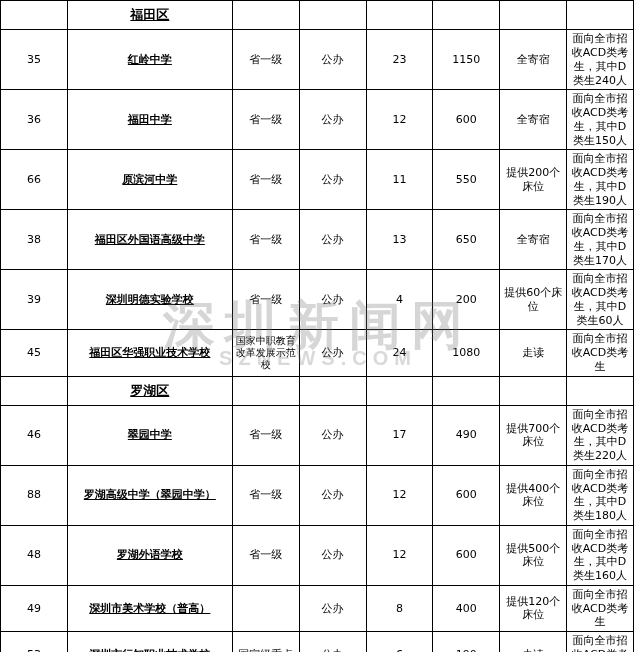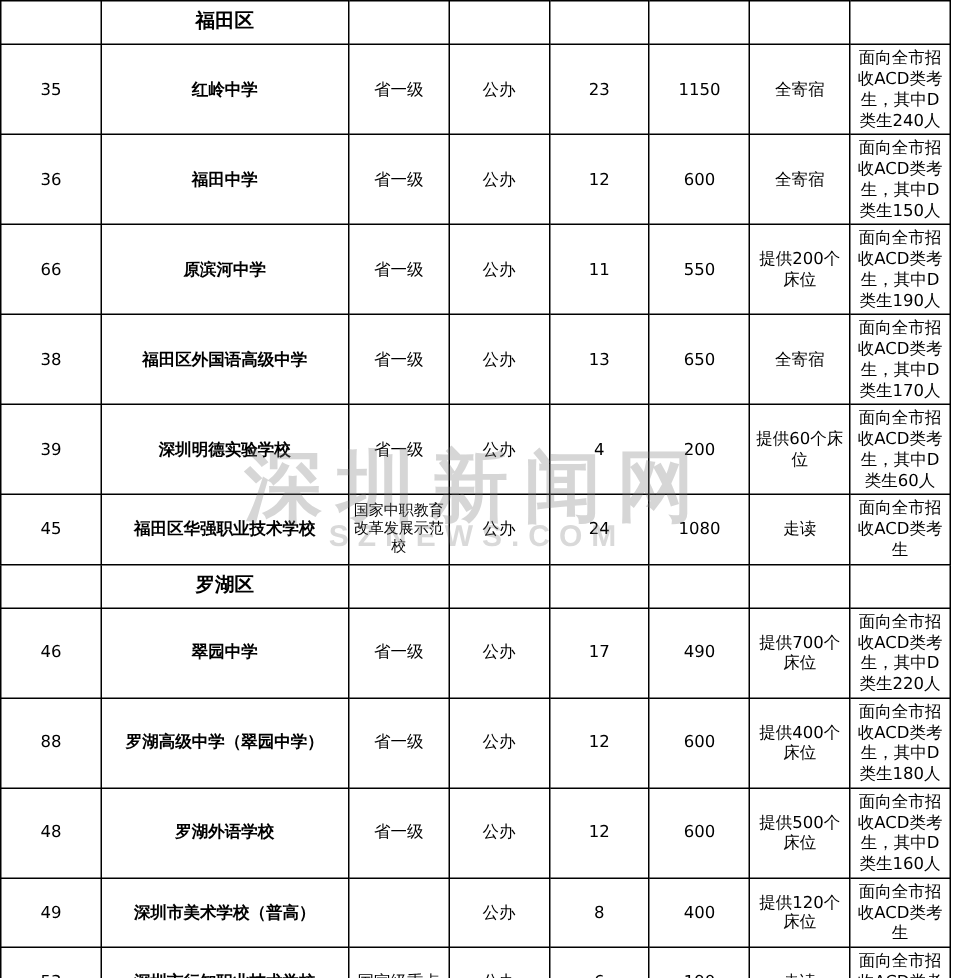--- a/index.html
+++ b/index.html
@@ -30,21 +30,21 @@
   table.grid td {
     border: 1px solid #000;
     text-align: center;
     vertical-align: middle;
     font-size: 11px;
     line-height: 1.25;
     padding: 2px 2px;
     word-break: break-all;
   }
   td.num { width: 34px; font-size: 11.5px; }
-  td.name { width: 160px; font-weight: bold; font-size: 11.5px; }
+  td.name { width: 160px; font-weight: bold; font-size: 11.5px; text-decoration: underline; }
   td.level { width: 60px; font-size: 11px; }
   td.type { width: 44px; font-size: 11px; }
   td.classes { width: 40px; font-size: 11.5px; }
   td.students { width: 66px; font-size: 11.5px; }
   td.board { width: 90px; font-size: 11px; }
   td.note { width: 130px; font-size: 11px; }
   tr.section td {
     font-weight: bold;
     font-size: 13px;
     padding: 6px 2px;

